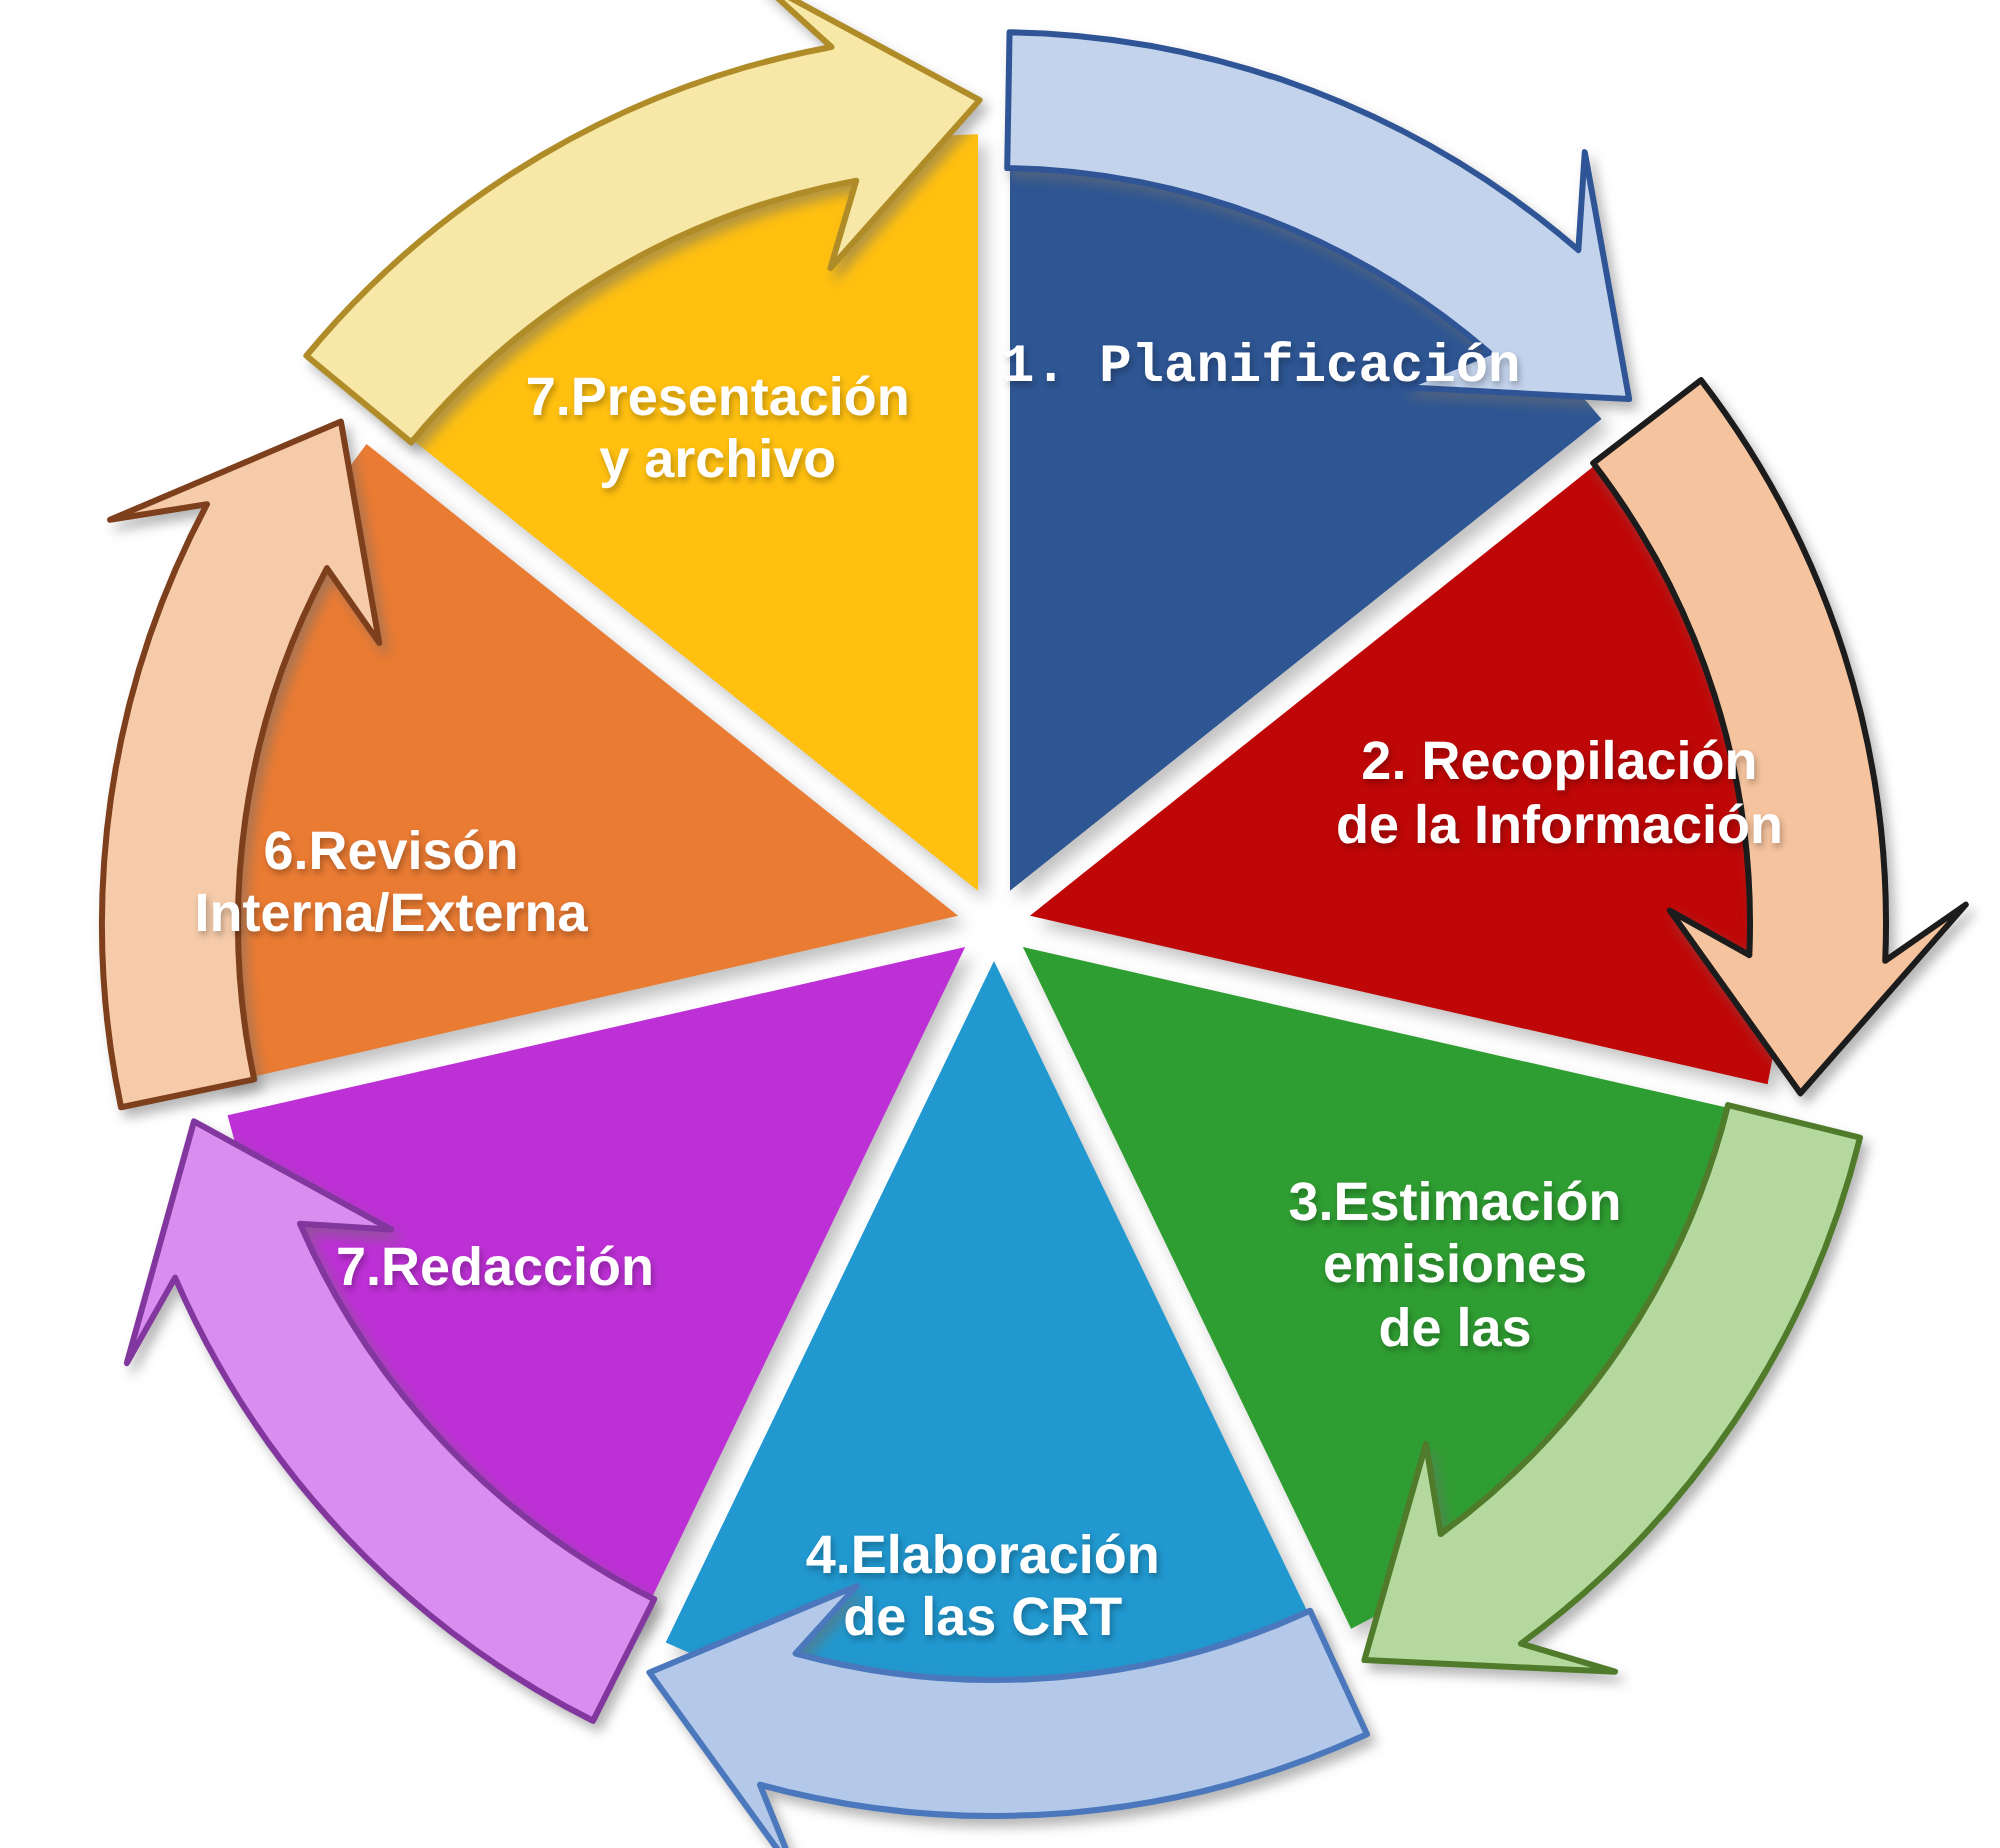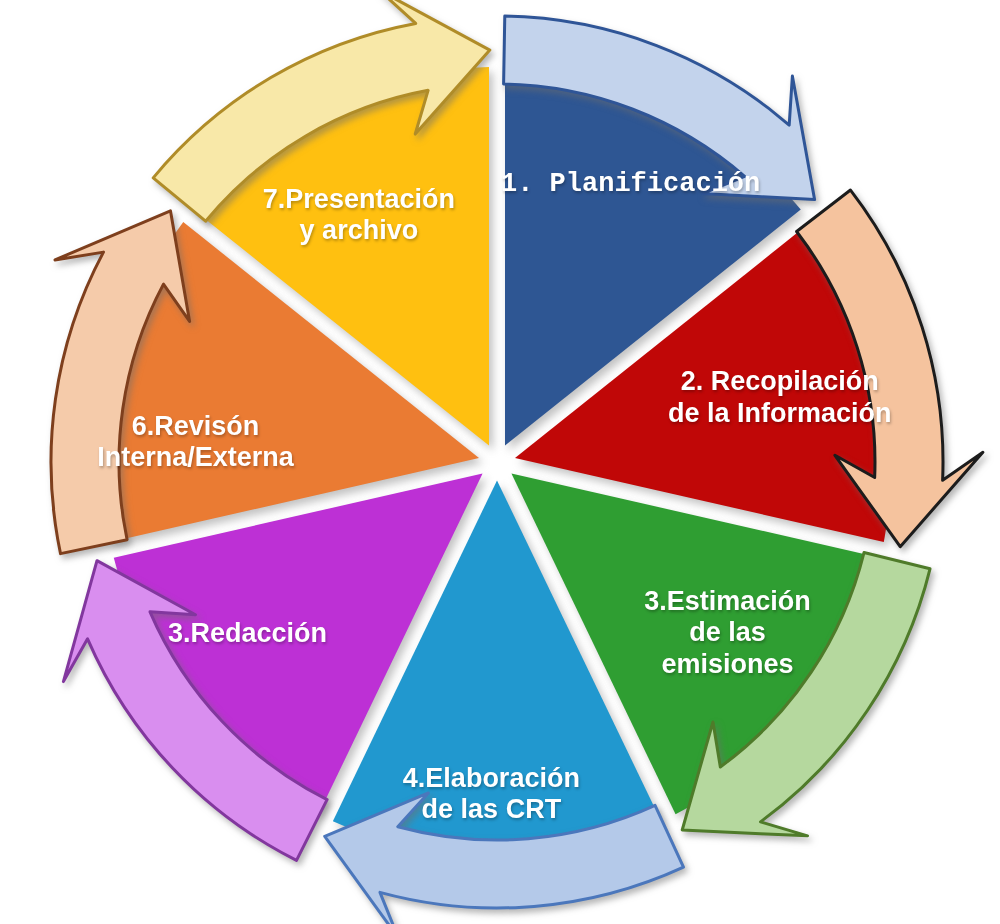--- a/index.html
+++ b/index.html
@@ -60,29 +60,29 @@
 
 <div class="seg-label" style="left: 630.636px; top: 184.502px; font-family: Liberation Mono, monospace;">
       <span class="lline">1. Planificación</span>
     </div>
     <div class="seg-label" style="left: 779.729px; top: 397.469px;">
       <span class="lline">2. Recopilación</span>
       <span class="lline">de la Información</span>
     </div>
     <div class="seg-label" style="left: 727.494px; top: 633.002px;">
       <span class="lline">3.Estimación</span>
+      <span class="lline">emisiones</span>
       <span class="lline">de las</span>
-      <span class="lline">emisiones</span>
     </div>
     <div class="seg-label" style="left: 491.38px; top: 783.951px; margin-top: 10px;">
       <span class="lline">4.Elaboración</span>
       <span class="lline">de las CRT</span>
     </div>
     <div class="seg-label" style="left: 247.504px; top: 633.932px;">
-      <span class="lline">3.Redacción</span>
+      <span class="lline">7.Redacción</span>
     </div>
     <div class="seg-label" style="left: 195.517px; top: 409.615px; margin-top: 32px;">
       <span class="lline">6.Revisón</span>
       <span class="lline">Interna/Externa</span>
     </div>
     <div class="seg-label" style="left: 358.876px; top: 215px;">
       <span class="lline">7.Presentación</span>
       <span class="lline">y archivo</span>
     </div>
   </div>

